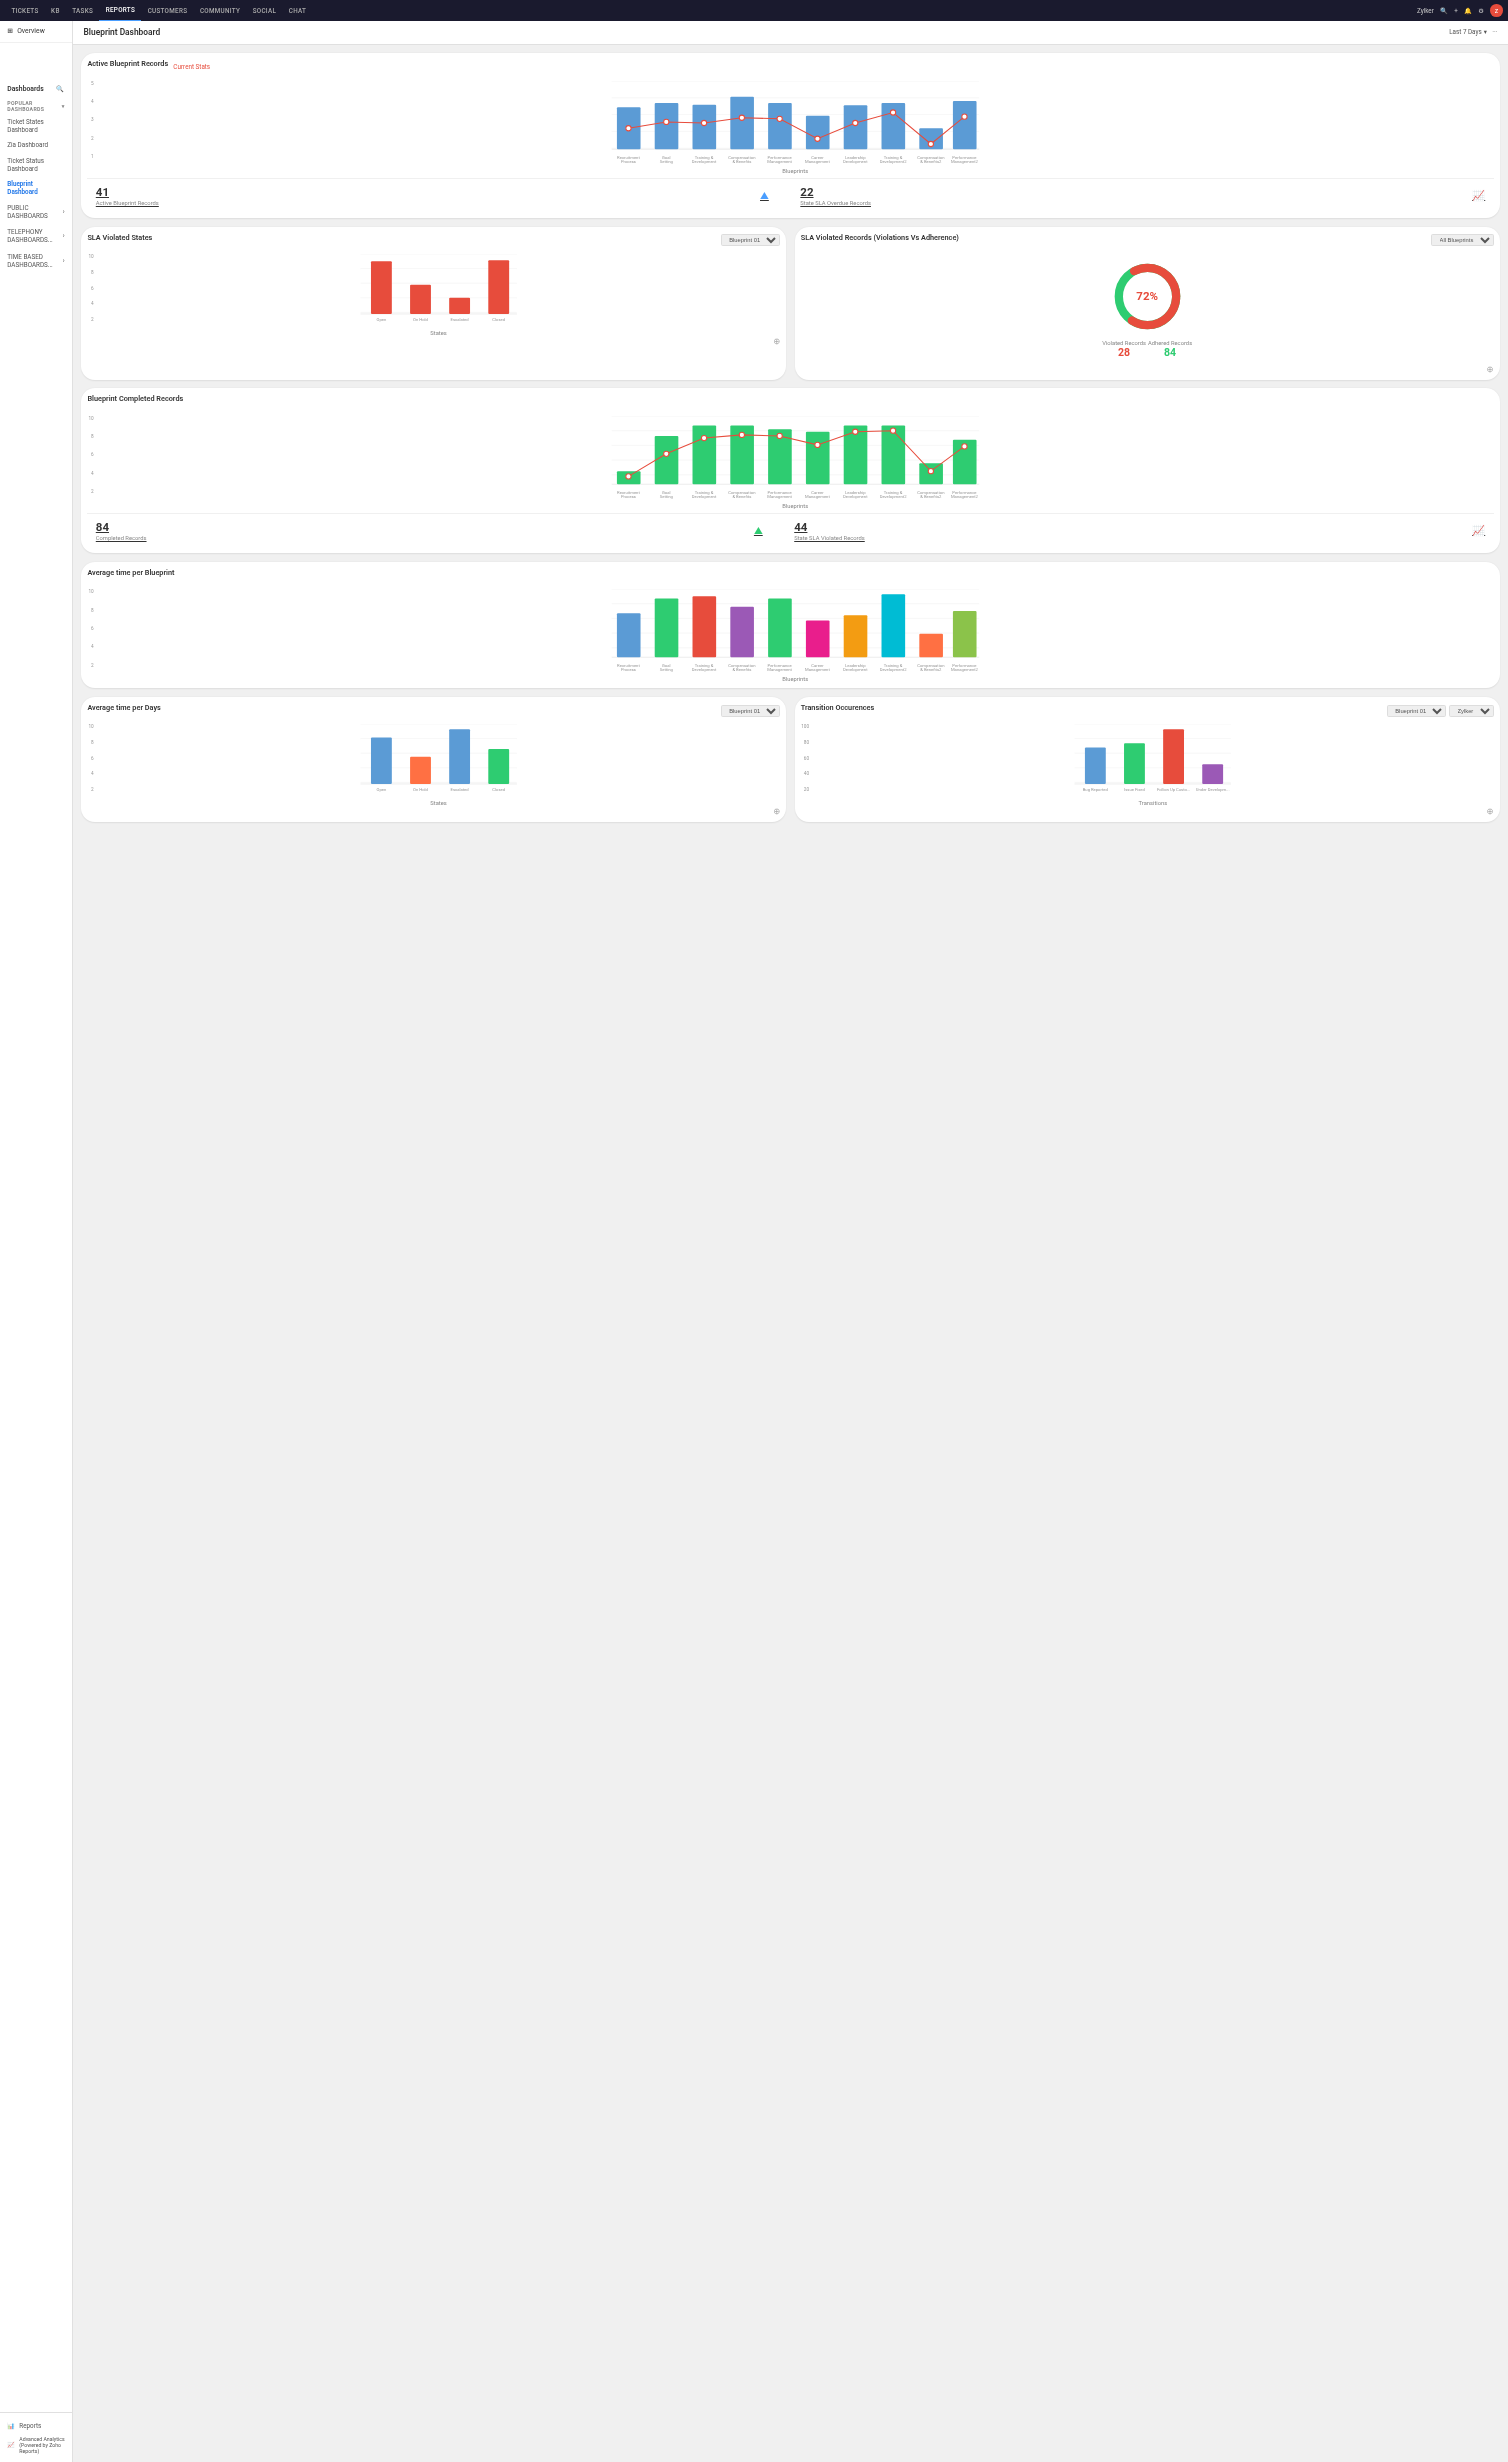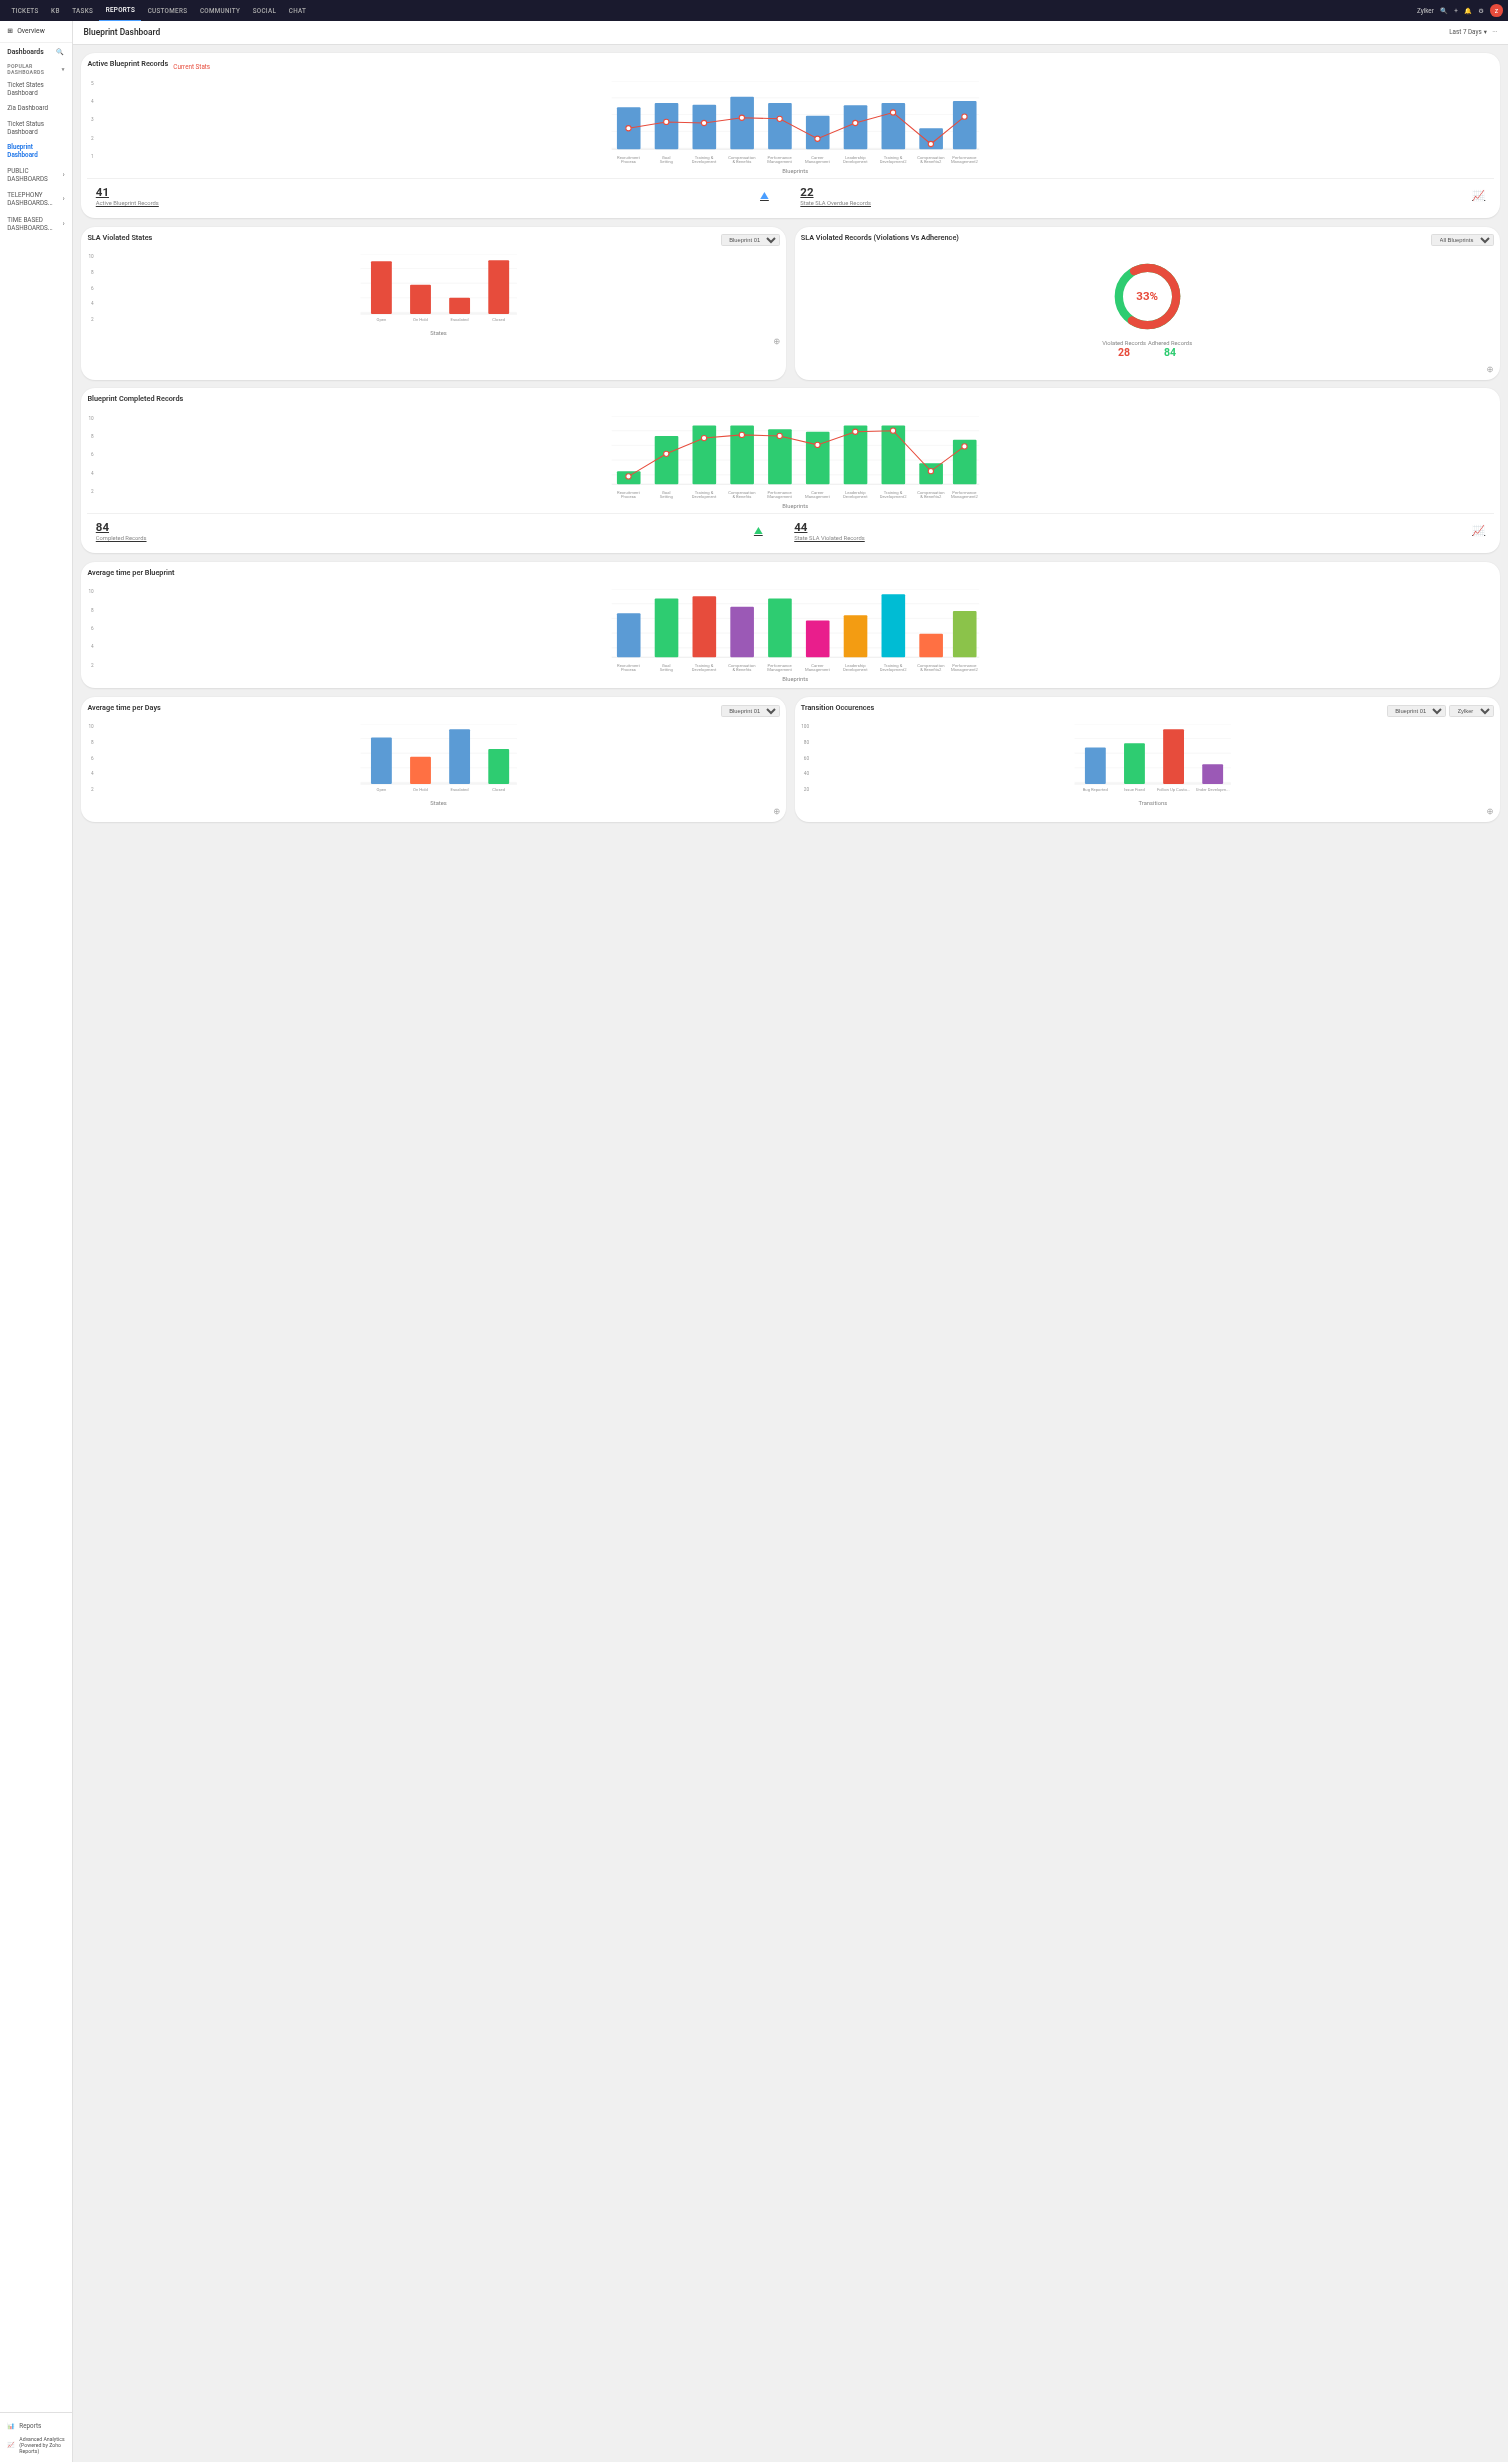--- a/index.html
+++ b/index.html
@@ -86,21 +86,21 @@
   </div>
 </nav>
 
 <div class="app-layout">
 
   <aside class="sidebar">
     <div class="sidebar-overview">
       <span>⊞</span>
       <span>Overview</span>
     </div>
-    <div style="display:flex;align-items:center;justify-content:space-between;padding:5.2px 7.3px 2.1px;">
+    <div style="display:flex;align-items:center;justify-content:space-between;padding:5.2px 7.3px 2.1px;margin-top:37px;">
       <span style="font-size:6.8px;font-weight:600;">Dashboards</span>
       <span style="font-size:6.3px;color:#888;">🔍</span>
     </div>
 
     <div class="sidebar-section">
       <div class="sidebar-section-title">
         <span>POPULAR DASHBOARDS</span>
         <span>▾</span>
       </div>
     </div>
@@ -284,21 +284,21 @@
             <select class="blueprint-filter">
               <option>All Blueprints</option>
             </select>
           </div>
           <div style="display:flex;flex-direction:column;align-items:center;justify-content:center;padding:5.2px 0;">
             <div style="position:relative;width:73px;height:73px;">
               <svg viewBox="0 0 140 140" width="73" height="73">
                 <circle cx="70" cy="70" r="55" fill="none" stroke="#2ecc71" stroke-width="16" stroke-dasharray="345.4" stroke-dashoffset="0"></circle>
                 <circle cx="70" cy="70" r="55" fill="none" stroke="#e74c3c" stroke-width="16" stroke-dasharray="114" stroke-dashoffset="-232" stroke-linecap="round"></circle>
               </svg>
-              <div style="position:absolute;top:50%;left:50%;transform:translate(-50%,-50%);font-size:11.5px;font-weight:700;color:#e74c3c;">33%</div>
+              <div style="position:absolute;top:50%;left:50%;transform:translate(-50%,-50%);font-size:11.5px;font-weight:700;color:#e74c3c;">72%</div>
             </div>
             <div class="donut-stats">
               <div class="donut-stat">
                 <div class="donut-stat-label">Violated Records</div>
                 <div class="donut-stat-value violated">28</div>
               </div>
               <div class="donut-stat">
                 <div class="donut-stat-label">Adhered Records</div>
                 <div class="donut-stat-value adhered">84</div>
               </div>

